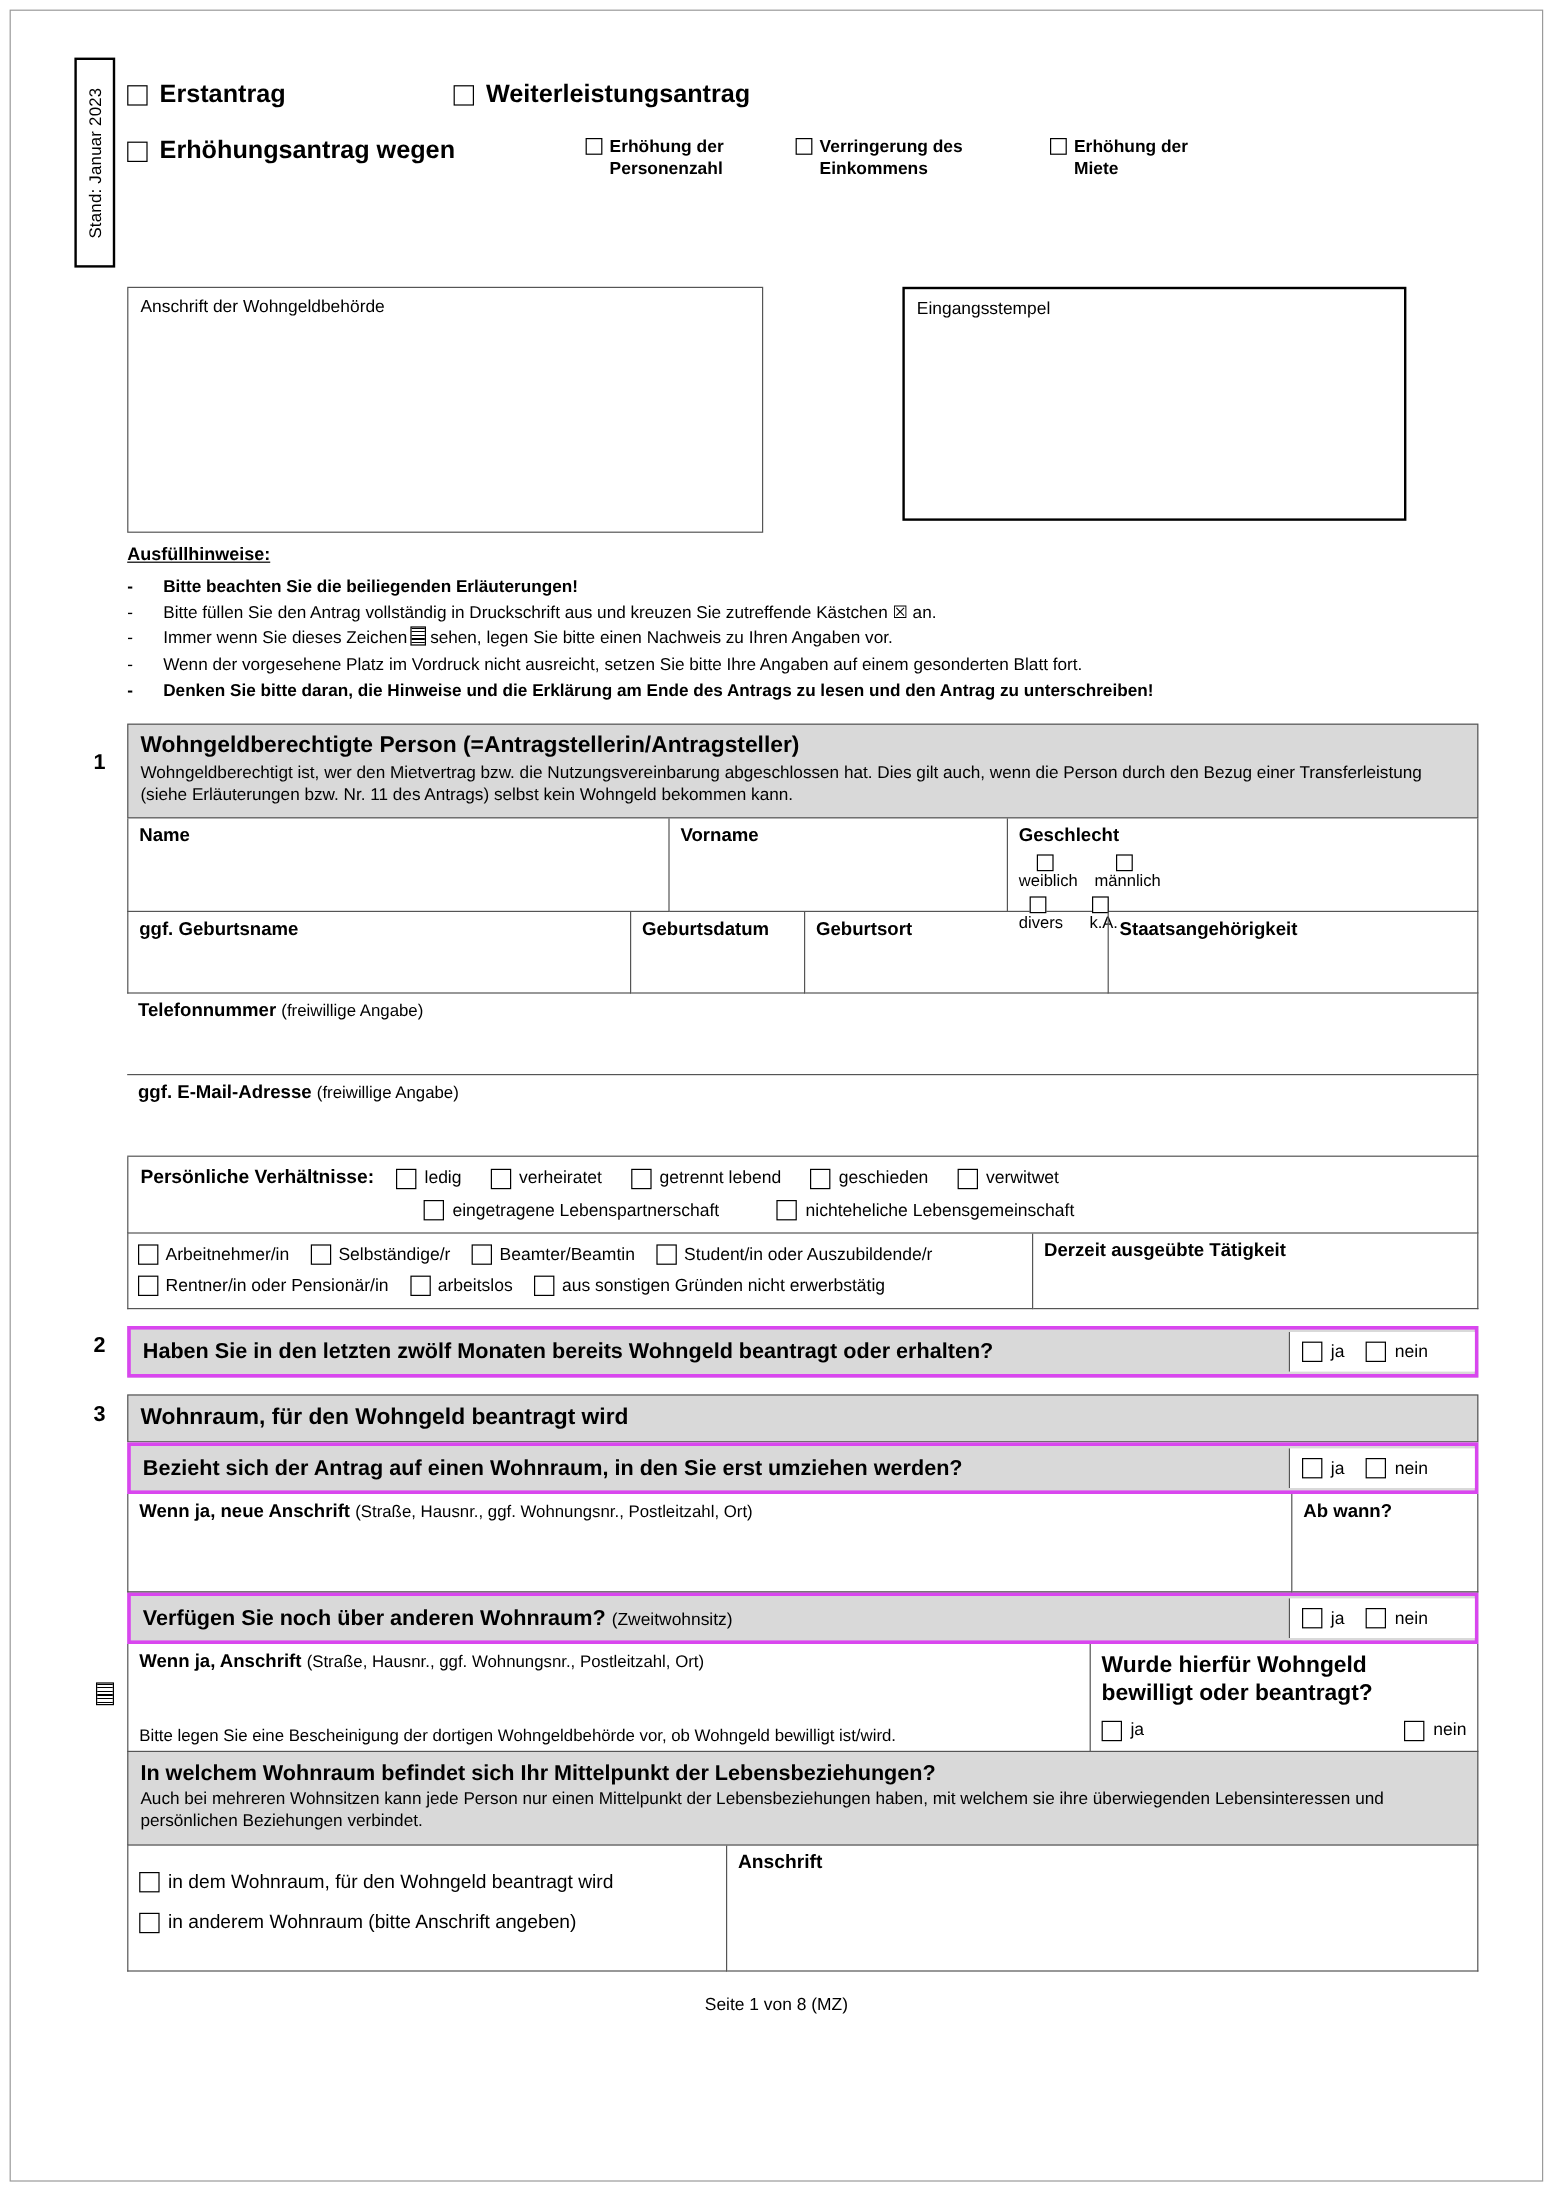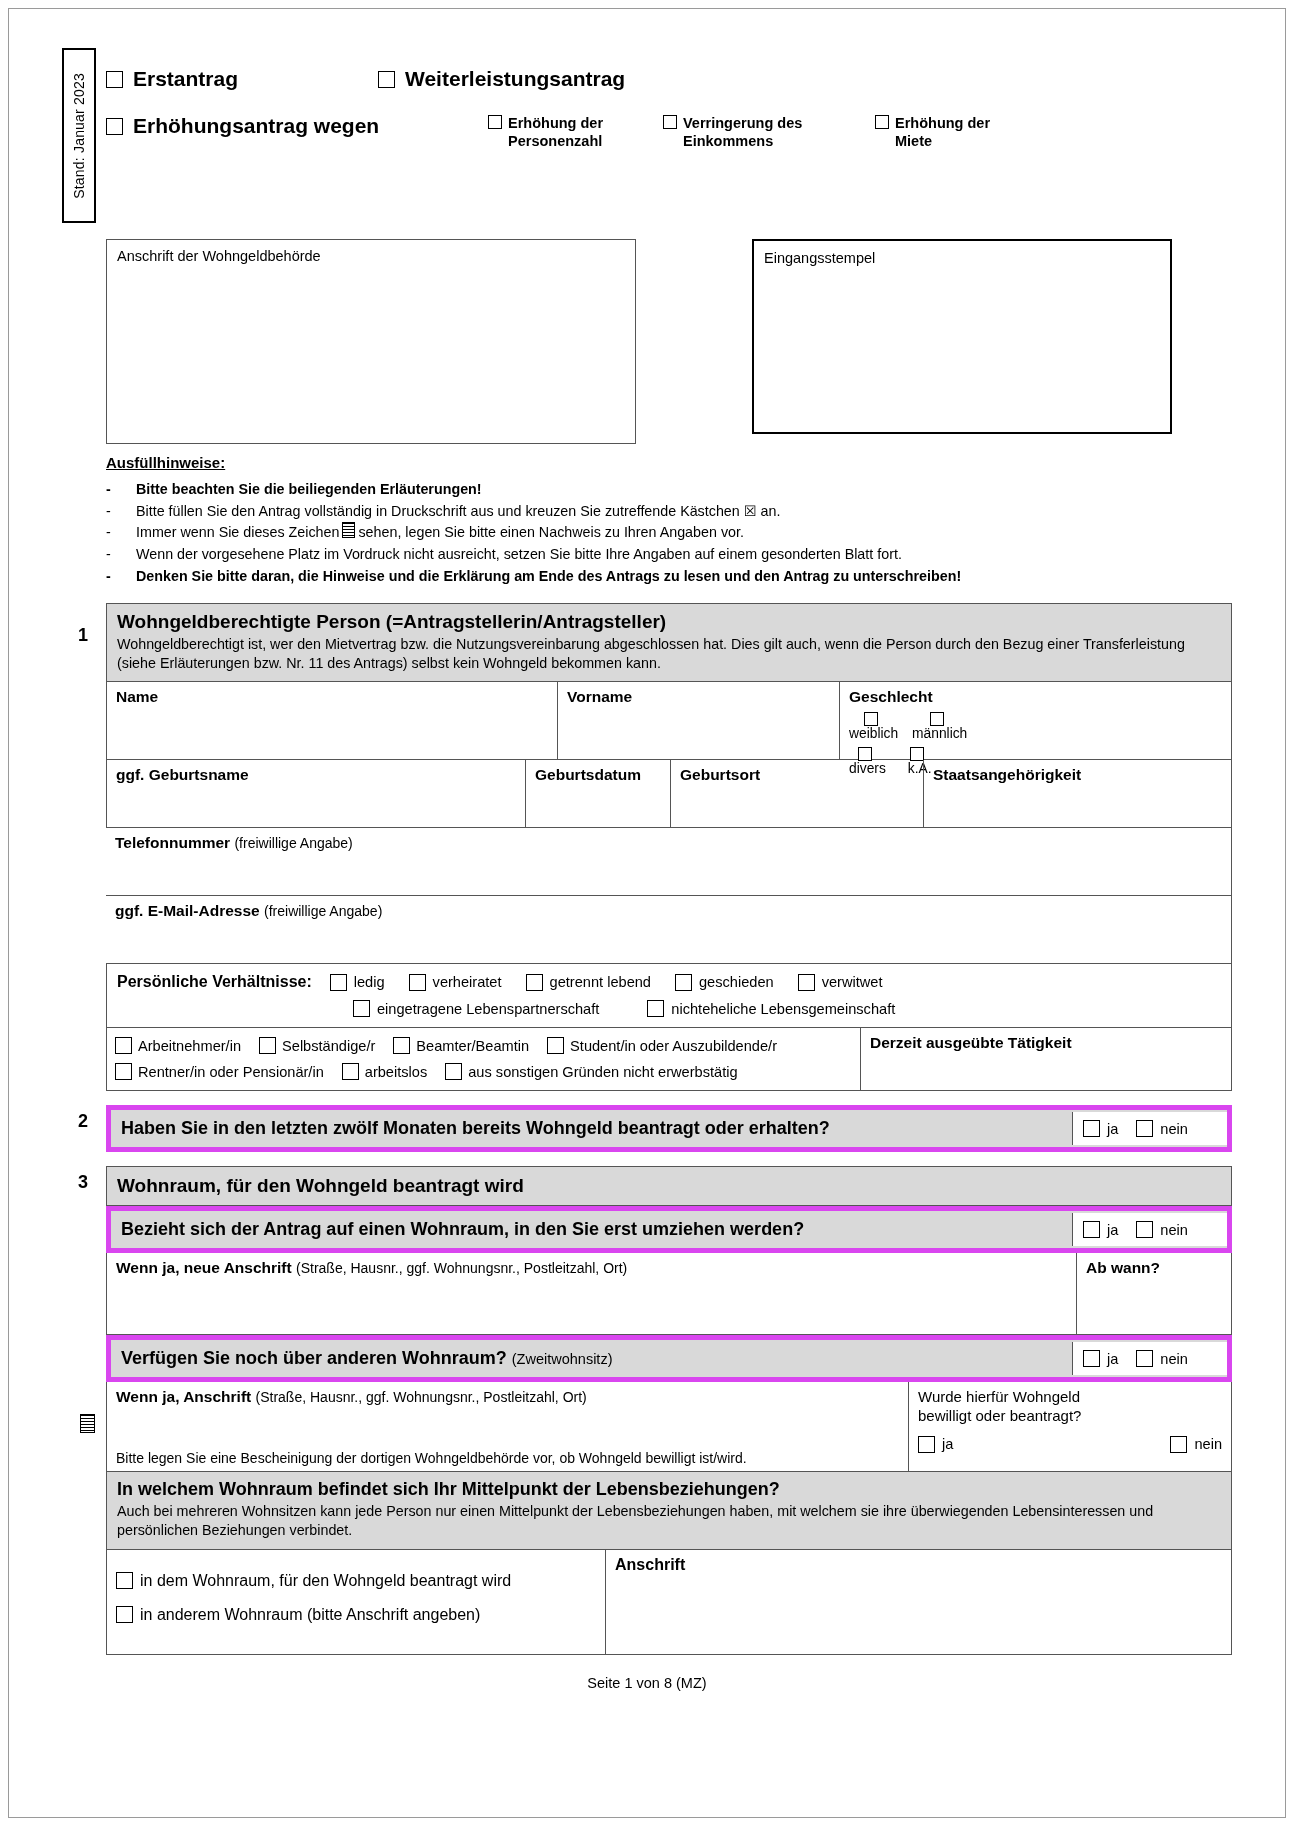--- a/index.html
+++ b/index.html
@@ -252,21 +252,21 @@
     display: flex;
     align-items: center;
     margin-right: 18px;
     font-size: 14.6px;
     white-space: nowrap;
   }
   .job-opt .cb { margin-right: 6px; }
 
   .qband {
     background: #d9d9d9;
-    border: 5px solid #d946ef;
+    border: 3px solid #d946ef;
     box-sizing: border-box;
     display: flex;
     align-items: center;
   }
   .qband .qtext {
     flex: 1;
     padding: 8px 10px;
     font-size: 18px;
     font-weight: bold;
   }
@@ -615,21 +615,21 @@
           <span class="clip" style="top:32px">
             <span class="doc-glyph" style="width:13px;height:17px"></span>
           </span>
           <span class="lbl">
             <span>Wenn ja, Anschrift</span>
             <span class="reg">(Straße, Hausnr., ggf. Wohnungsnr., Postleitzahl, Ort)</span>
           </span>
           <div style="position:absolute;left:9px;bottom:5px;font-size:14px">Bitte legen Sie eine Bescheinigung der dortigen Wohngeldbehörde vor, ob Wohngeld bewilligt ist/wird.</div>
         </div>
         <div class="cell nb-t nb-l" style="flex:1;height:90px">
-          <div style="font-size:15px;font-weight:normal;line-height:1.25">
+          <div style="font-size:19px;font-weight:bold;line-height:1.25">
             <span>Wurde hierfür Wohngeld</span><br>
             <span>bewilligt oder beantragt?</span>
           </div>
           <div style="display:flex;justify-content:space-between;margin-top:10px;font-size:14.6px">
             <span class="opt" style="margin-right:0">
               <span class="cb"></span>
               <span>ja</span>
             </span>
             <span class="opt" style="margin-right:0">
               <span class="cb"></span>

